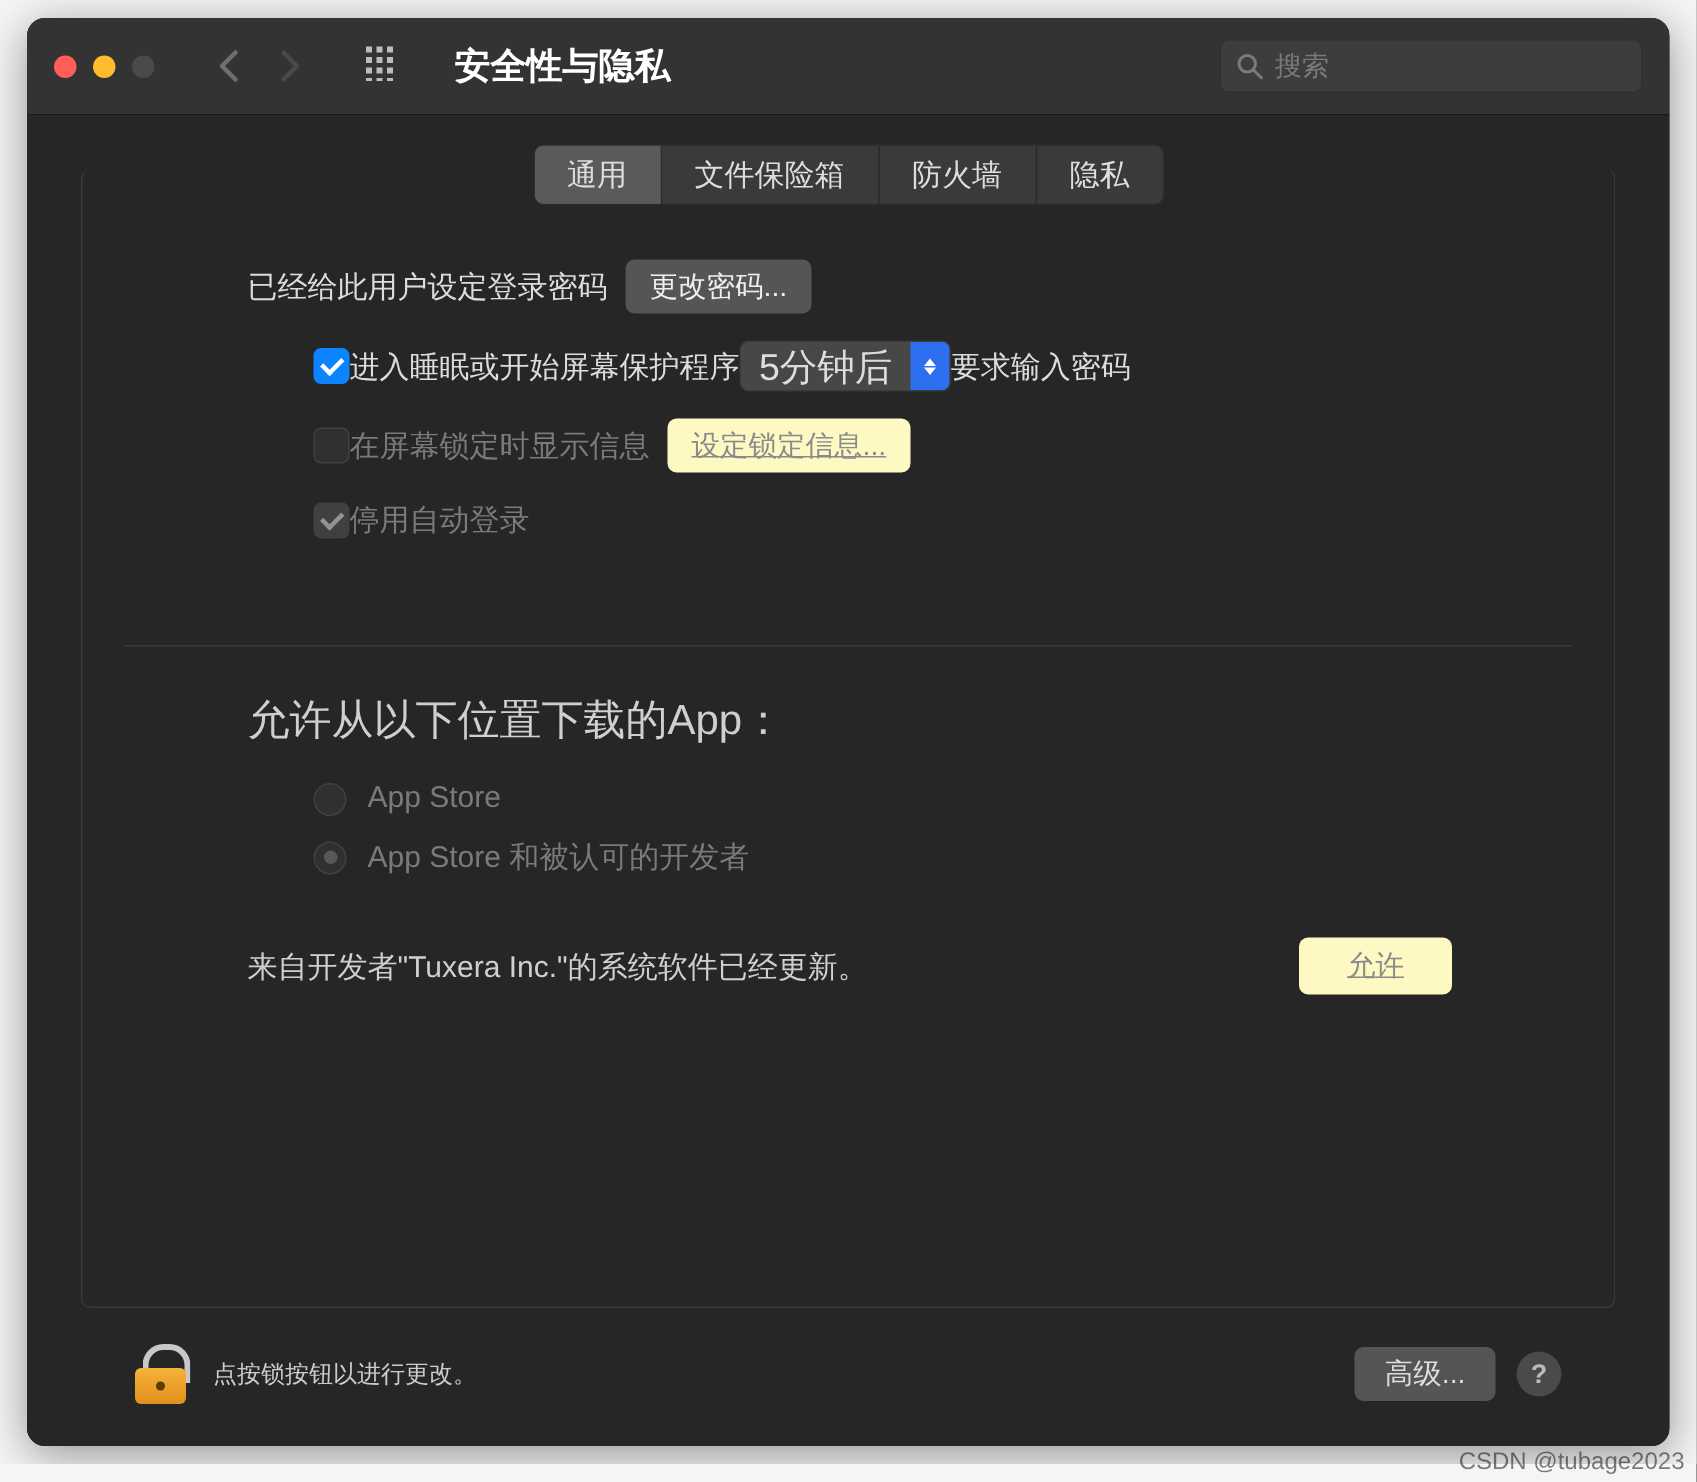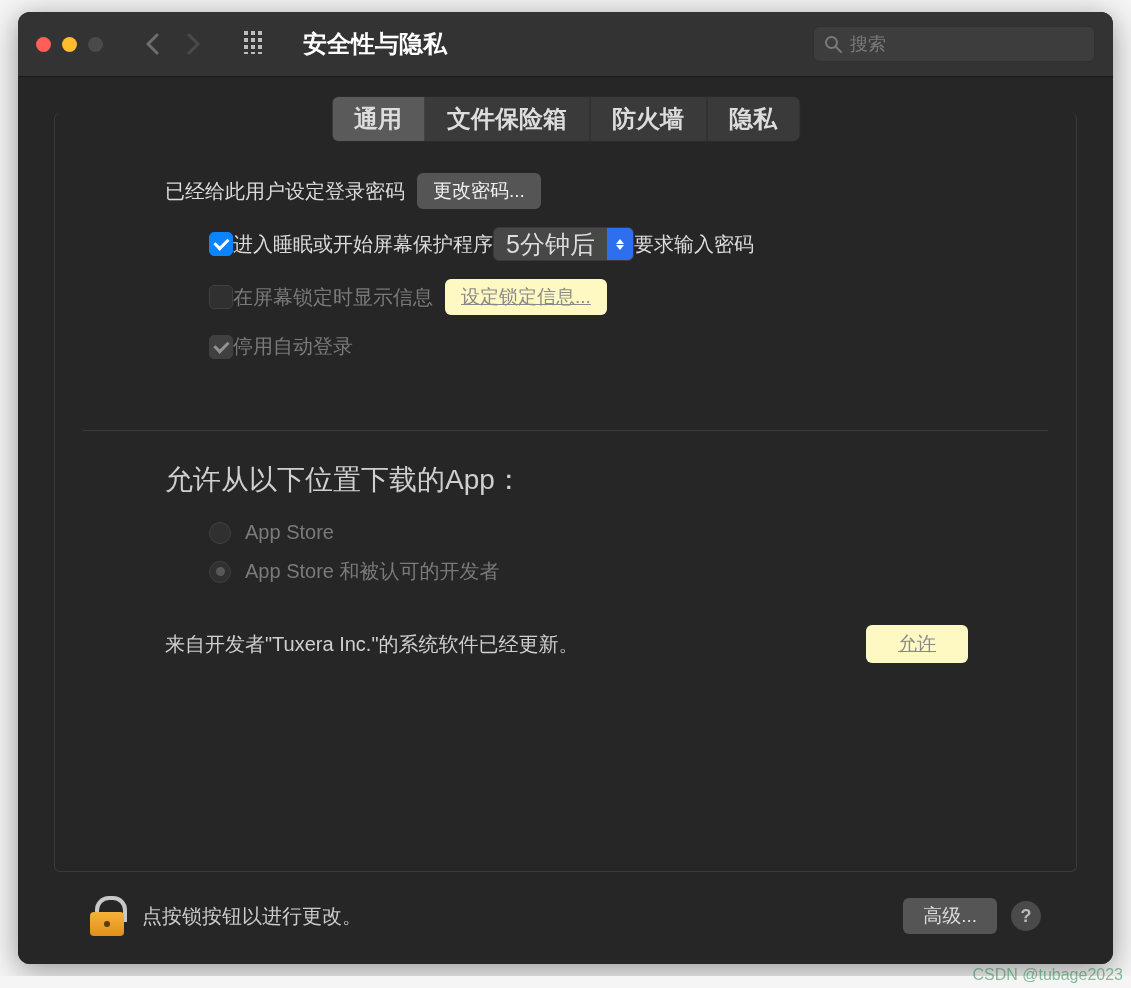--- a/index.html
+++ b/index.html
@@ -46,21 +46,21 @@
   .panel{
     flex:1;border:1px solid #3a3a3a;border-top:none;border-radius:6px;position:relative;
     padding-top:36px;
   }
   
   .tabs{
     position:absolute;top:-17px;left:50%;transform:translateX(-50%);
     display:flex;background:#3a3a3a;border-radius:7px;overflow:hidden;border:1px solid #2a2a2a;
   }
   .tab{
-    padding:6px 22px;font-size:24px;color:#ddd;border-right:1px solid #2a2a2a;cursor:pointer;font-weight:bold;
+    padding:6px 22px;font-size:20px;color:#ddd;border-right:1px solid #2a2a2a;cursor:pointer;
   }
   .tab:last-child{border-right:none;}
   .tab.active{background:#5a5a5a;}
   
   .content{padding:24px 48px 0 110px;color:var(--text);font-size:20px;}
   .row{display:flex;align-items:center;margin-bottom:18px;}
   .indent{margin-left:44px;}
   .checkbox{
     width:22px;height:22px;border-radius:5px;border:1px solid #5a5a5a;background:#3a3a3a;
     display:flex;align-items:center;justify-content:center;flex:none;
@@ -98,27 +98,27 @@
   .bottom-row{display:flex;align-items:center;margin-top:40px;}
   .bottom-row .btn{margin-left:auto;margin-right:60px;padding:6px 32px;}
   
   .footer{
     display:flex;align-items:center;padding:24px 36px 28px 36px;gap:18px;
   }
   .lock-icon{width:34px;height:40px;position:relative;}
   .lock-body{position:absolute;bottom:0;width:34px;height:24px;background:linear-gradient(#f6b23a,#e0901a);border-radius:4px;}
   .lock-body::after{content:"";position:absolute;left:50%;top:50%;transform:translate(-50%,-50%);width:6px;height:6px;background:#5a3b00;border-radius:50%;}
   .lock-shackle{position:absolute;top:0;left:5px;width:24px;height:22px;border:4px solid #c8c8c8;border-bottom:none;border-radius:14px 14px 0 0;}
-  .footer-text{color:#ccc;font-size:20px;}
+  .footer-text{color:#ccc;font-size:16px;}
   .footer-right{margin-left:auto;display:flex;align-items:center;gap:14px;}
   .help{
     width:30px;height:30px;border-radius:50%;background:#4a4a4a;color:#bbb;
     display:flex;align-items:center;justify-content:center;font-size:18px;font-weight:600;
   }
-  .watermark{position:fixed;right:8px;bottom:4px;color:#15803d;font-size:16px;opacity:.5;font-family:Arial,sans-serif;}
+  .watermark{position:fixed;right:8px;bottom:4px;color:#000000;font-size:16px;opacity:.5;font-family:Arial,sans-serif;}
 </style>
 </head>
 <body>
 
 <div class="window">
 
   <div class="toolbar">
     <div class="traffic">
       <div class="dot red"></div>
       <div class="dot yellow"></div>

